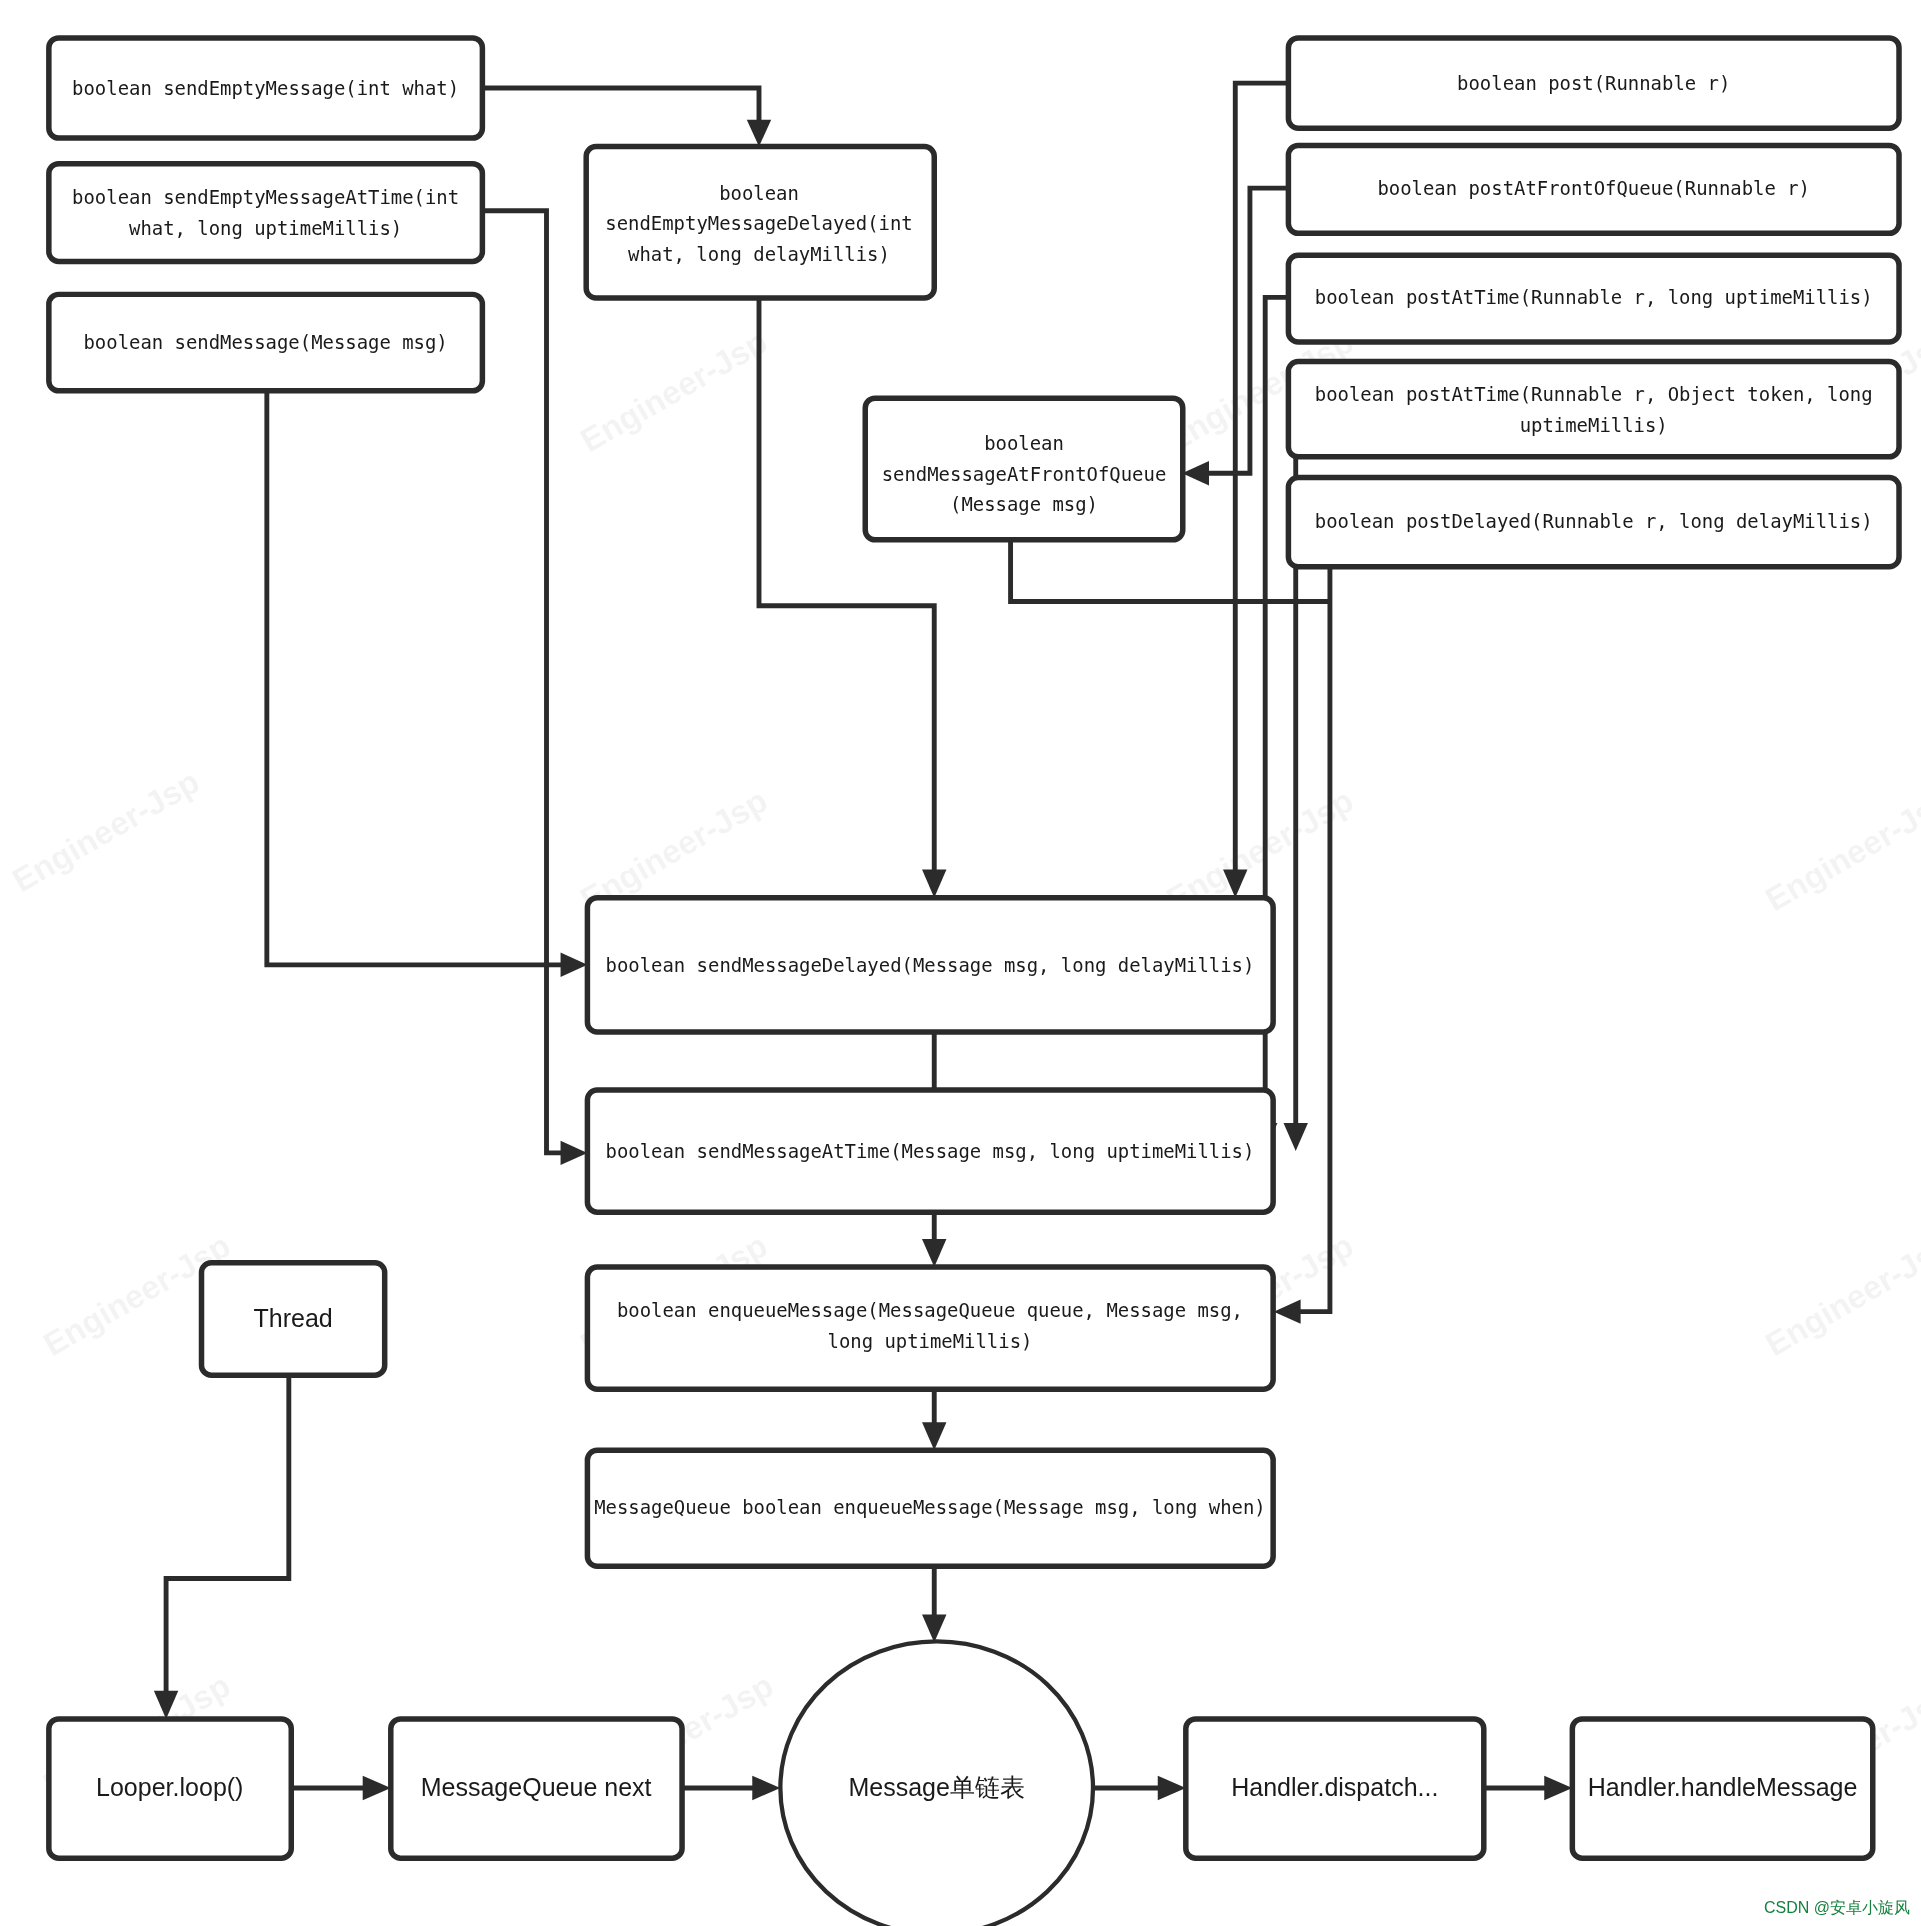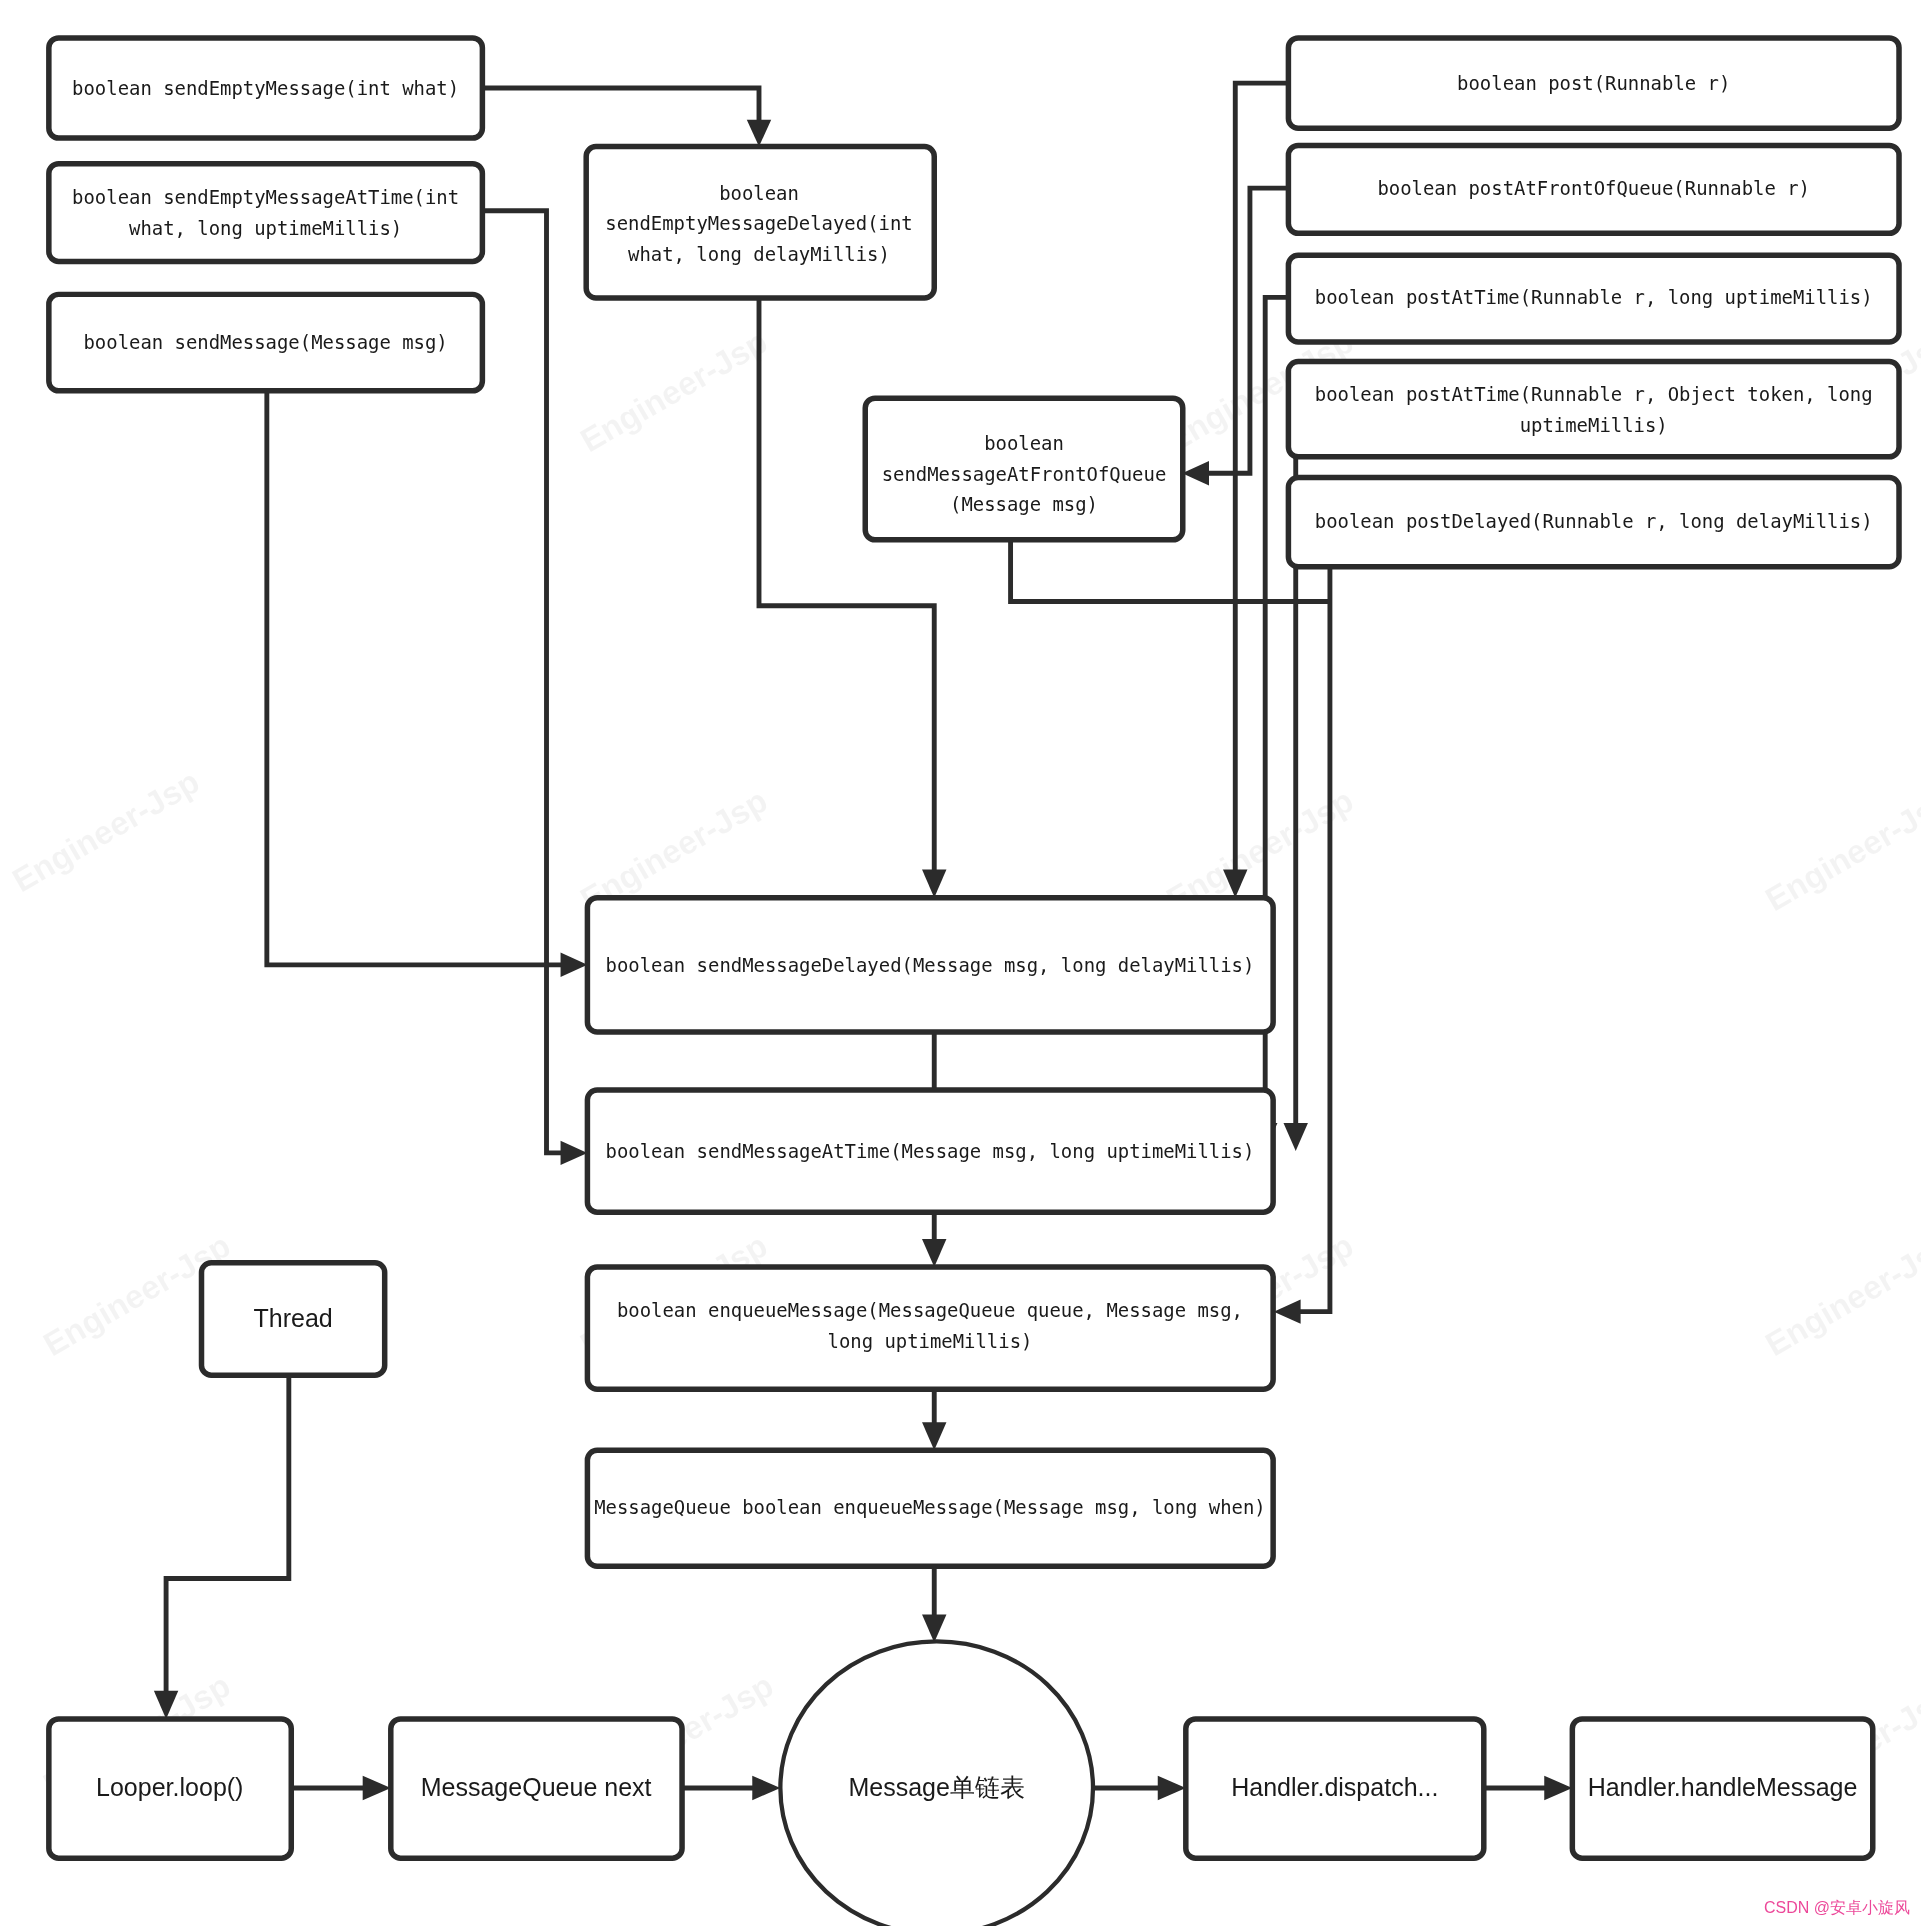--- a/index.html
+++ b/index.html
@@ -16,21 +16,21 @@
   .node-label { font-family:"Liberation Serif", serif; fill:#1a1a1a;
                 text-anchor:middle; dominant-baseline:middle; font-size:34px; }
   .node-label.mono { font-family:"DejaVu Sans Mono", monospace; font-size:31px; letter-spacing:0px; }
   .node-label.sans { font-family:"Liberation Sans", sans-serif; font-size:41px; }
 
   .wm { position:absolute; color:#000; opacity:0.045; font-size:33px;
         font-family:"Liberation Sans", sans-serif; white-space:nowrap;
         transform:rotate(-30deg); transform-origin:0 0; pointer-events:none;
         user-select:none; font-weight:600; }
   .credit { position:absolute; right:11px; bottom:7.3px; font-size:16px;
-            color:#ec4899; font-family:"Liberation Sans", sans-serif; white-space:nowrap; }
+            color:#15803d; font-family:"Liberation Sans", sans-serif; white-space:nowrap; }
 </style>
 </head>
 <body>
 
 <div id="stage">
 
   <div class="wm" style="left:6.1px;  top:867px;">Engineer-Jsp</div>
   <div class="wm" style="left:574px; top:427px;">Engineer-Jsp</div>
   <div class="wm" style="left:574px; top:886px;">Engineer-Jsp</div>
   <div class="wm" style="left:574px; top:1331px;">Engineer-Jsp</div>

